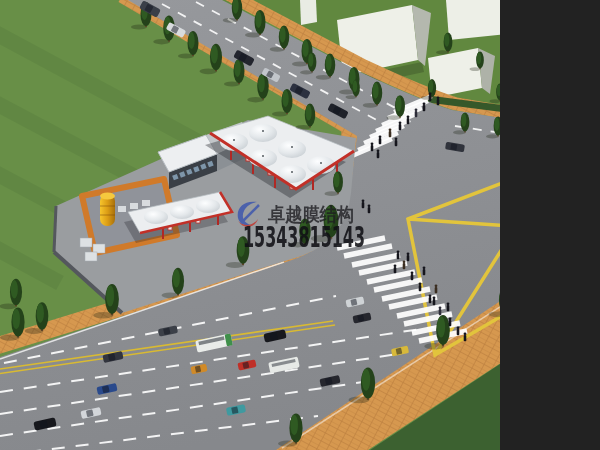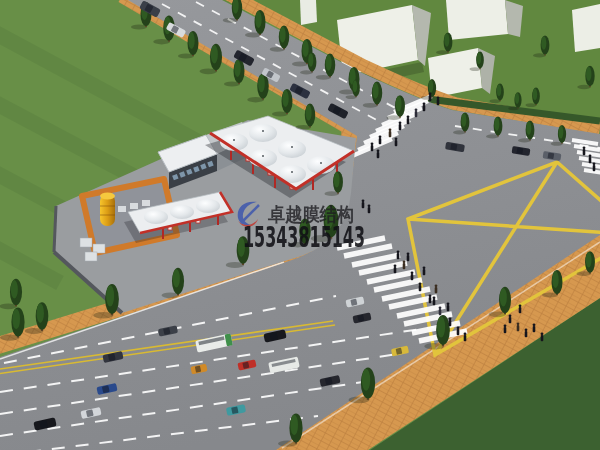--- a/index.html
+++ b/index.html
@@ -1,17 +1,17 @@
 <!DOCTYPE html>
 <html><head>
 <meta charset="utf-8">
 <style>
   html,body{margin:0;padding:0;background:#222;}
   .stage{
-    position:relative;width:600px;height:450px;overflow:hidden;
+    position:relative;width:500px;height:450px;overflow:hidden;
     font-family:"DejaVu Sans","Liberation Sans",sans-serif;
   }
   .stage svg{position:absolute;left:0;top:0;display:block;}
   text{font-family:"DejaVu Sans","Liberation Sans",sans-serif;}
 </style>
 </head>
 <body>
 
 <div class="stage">
 <svg width="600" height="450" viewBox="0 0 600 450">

